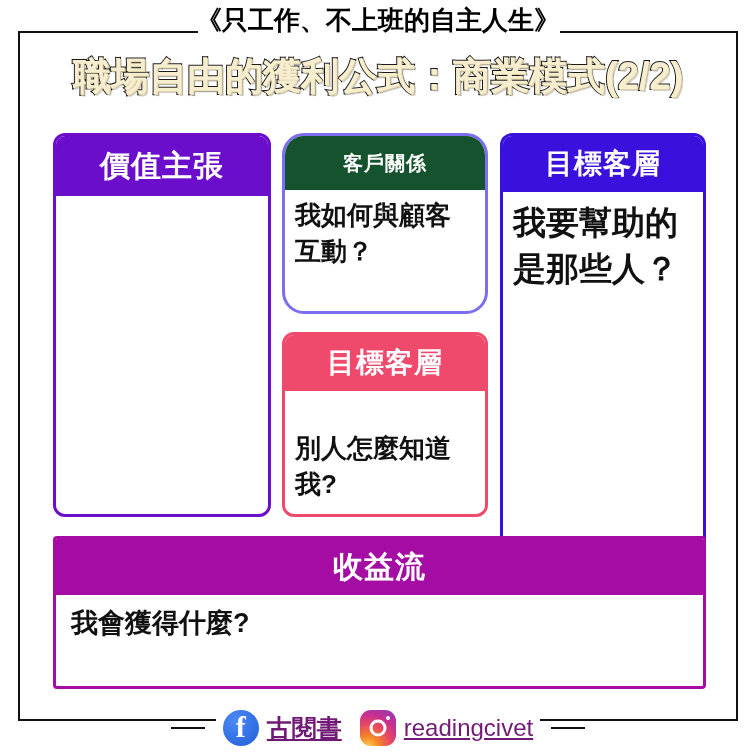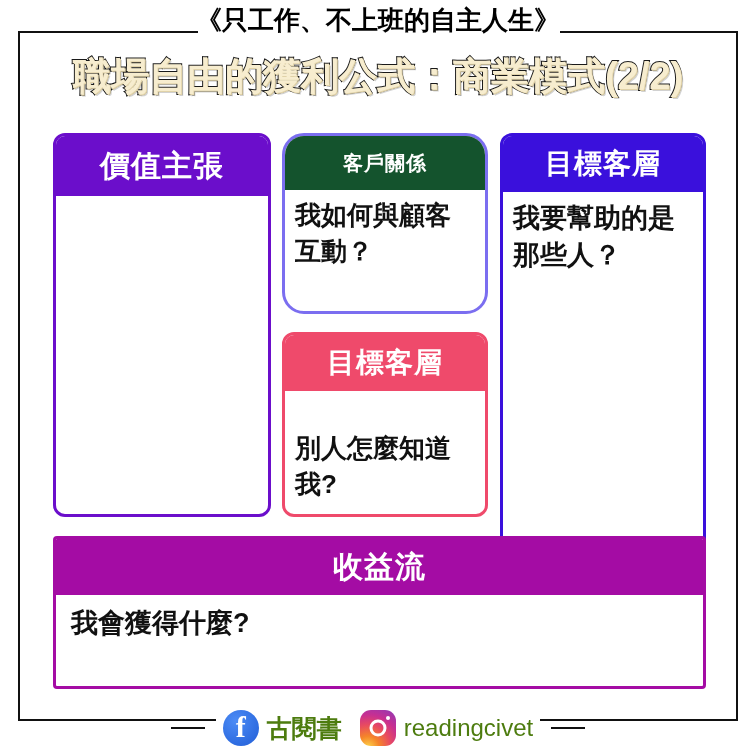--- a/index.html
+++ b/index.html
@@ -119,21 +119,21 @@
     border-radius: 22px;
   }
   #card-relations .card-header { height: 54px; background: #14532d; font-size: 20px; }
   #card-relations .card-body   { font-size: 26px; }
 
   #card-target {
     left: 500px; top: 133px;  width: 206px;  height: 488px;
     border-color: #3a10dc;
   }
   #card-target .card-header { height: 56px; background: #3a10dc; font-size: 28px; }
-  #card-target .card-body   { font-size: 27px; }
+  #card-target .card-body   { font-size: 33px; }
 
   #card-channels {
     left: 282px; top: 332px;  width: 206px;  height: 185px;
     border-color: #ef4a6b;
   }
   #card-channels .card-header { height: 56px; background: #ef4a6b; font-size: 28px; }
   #card-channels .card-body   { font-size: 26px; margin-top: 32px; }
 
   #card-revenue {
     left: 53px;  top: 536px;  width: 653px;  height: 153px;
@@ -156,23 +156,24 @@
     gap: 18px;
   }
   .social {
     display: flex;
     align-items: center;
     gap: 8px;
   }
   .social-label {
     font-size: 25px;
     font-weight: 600;
-    color: #4d7c0f;
+    color: #701a75;
     line-height: 1;
     white-space: nowrap;
+    text-decoration: underline;
   }
   .social-label.latin { font-weight: 400; font-size: 24px; }
 
   .icon-fb {
     width: 36px; height: 36px;
     border-radius: 50%;
     background: radial-gradient(circle at 35% 30%, #4c8bf5 0%, #2d6be0 70%, #2a62d4 100%);
     position: relative;
     flex: 0 0 auto;
   }

